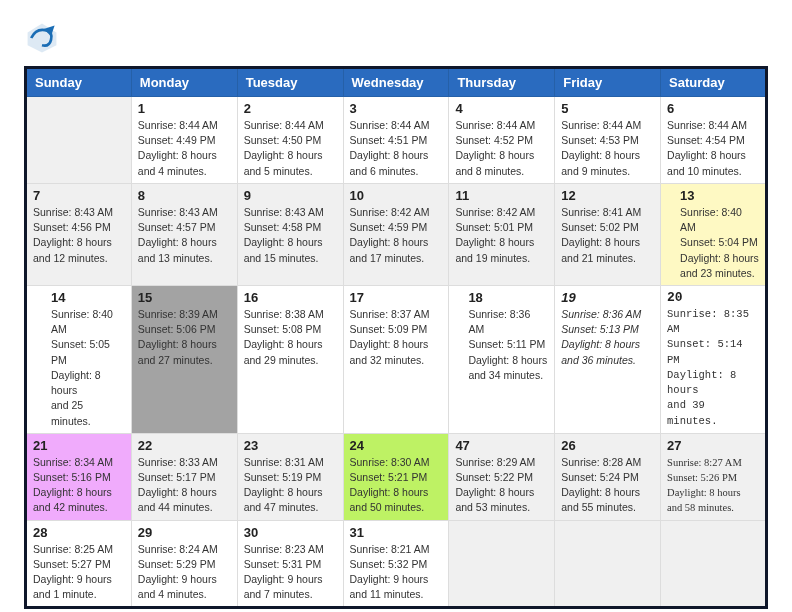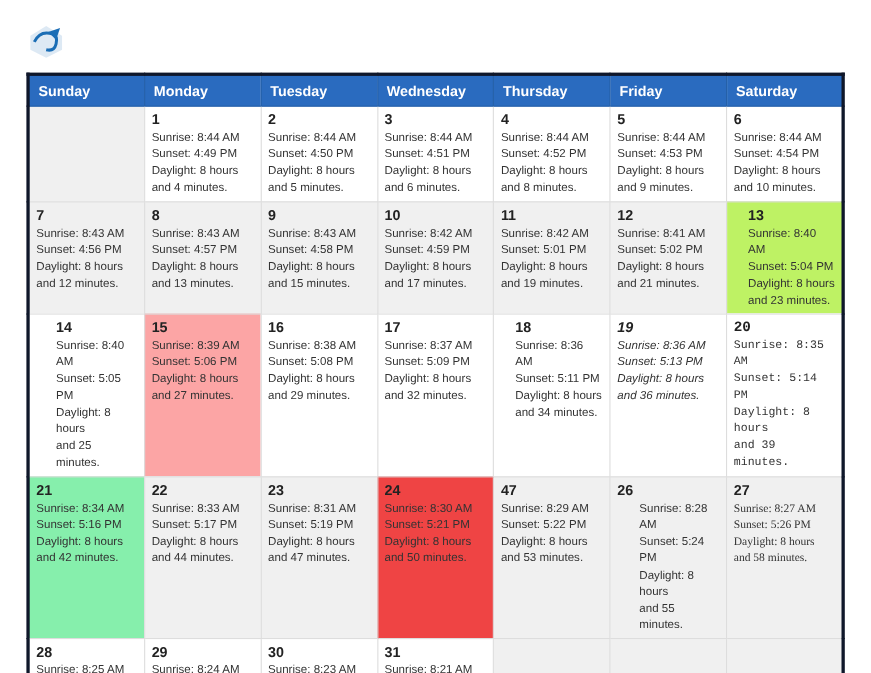--- a/index.html
+++ b/index.html
@@ -206,37 +206,37 @@
 Daylight: 8 hours
 and 19 minutes.</div>
         </td>
         <td style="background: rgb(240, 240, 240);">
           <div class="day-num">12</div>
           <div class="day-info" style="white-space: pre-line;">Sunrise: 8:41 AM
 Sunset: 5:02 PM
 Daylight: 8 hours
 and 21 minutes.</div>
         </td>
-        <td style="background: #bef264; padding-left: 19px;">
+        <td style="background: #fef9c3; padding-left: 19px;">
           <div class="day-num">13</div>
           <div class="day-info" style="white-space: pre-line;">Sunrise: 8:40 AM
 Sunset: 5:04 PM
 Daylight: 8 hours
 and 23 minutes.</div>
         </td>
       </tr>
       <tr>
         <td style="background: rgb(255, 255, 255); padding-left: 24px;">
           <div class="day-num">14</div>
           <div class="day-info" style="white-space: pre-line;">Sunrise: 8:40 AM
 Sunset: 5:05 PM
 Daylight: 8 hours
 and 25 minutes.</div>
         </td>
-        <td style="background: #fca5a5; margin-top: 38px;">
+        <td style="background: #a3a3a3; margin-top: 38px;">
           <div class="day-num">15</div>
           <div class="day-info" style="white-space: pre-line;">Sunrise: 8:39 AM
 Sunset: 5:06 PM
 Daylight: 8 hours
 and 27 minutes.</div>
         </td>
         <td style="background: rgb(255, 255, 255);">
           <div class="day-num">16</div>
           <div class="day-info" style="white-space: pre-line;">Sunrise: 8:38 AM
 Sunset: 5:08 PM
@@ -266,58 +266,58 @@
         </td>
         <td style="background: rgb(255, 255, 255); font-family: Liberation Mono, monospace;">
           <div class="day-num">20</div>
           <div class="day-info" style="white-space: pre-line;">Sunrise: 8:35 AM
 Sunset: 5:14 PM
 Daylight: 8 hours
 and 39 minutes.</div>
         </td>
       </tr>
       <tr>
-        <td style="background: #86efac; margin-left: 12px;">
+        <td style="background: #f0abfc; margin-left: 12px;">
           <div class="day-num">21</div>
           <div class="day-info" style="white-space: pre-line;">Sunrise: 8:34 AM
 Sunset: 5:16 PM
 Daylight: 8 hours
 and 42 minutes.</div>
         </td>
         <td style="background: rgb(240, 240, 240);">
           <div class="day-num">22</div>
           <div class="day-info" style="white-space: pre-line;">Sunrise: 8:33 AM
 Sunset: 5:17 PM
 Daylight: 8 hours
 and 44 minutes.</div>
         </td>
         <td style="background: rgb(240, 240, 240);">
           <div class="day-num">23</div>
           <div class="day-info" style="white-space: pre-line;">Sunrise: 8:31 AM
 Sunset: 5:19 PM
 Daylight: 8 hours
 and 47 minutes.</div>
         </td>
-        <td style="background: #ef4444;">
+        <td style="background: #bef264;">
           <div class="day-num">24</div>
           <div class="day-info" style="white-space: pre-line;">Sunrise: 8:30 AM
 Sunset: 5:21 PM
 Daylight: 8 hours
 and 50 minutes.</div>
         </td>
         <td style="background: rgb(240, 240, 240);">
           <div class="day-num">47</div>
           <div class="day-info" style="white-space: pre-line;">Sunrise: 8:29 AM
 Sunset: 5:22 PM
 Daylight: 8 hours
 and 53 minutes.</div>
         </td>
         <td style="background: rgb(240, 240, 240);">
           <div class="day-num">26</div>
-          <div class="day-info" style="white-space: pre-line; margin-left: 20px;">Sunrise: 8:28 AM
+          <div class="day-info" style="white-space: pre-line;">Sunrise: 8:28 AM
 Sunset: 5:24 PM
 Daylight: 8 hours
 and 55 minutes.</div>
         </td>
         <td style="background: rgb(240, 240, 240);">
           <div class="day-num">27</div>
           <div class="day-info" style="white-space: pre-line; font-family: Liberation Serif, serif;">Sunrise: 8:27 AM
 Sunset: 5:26 PM
 Daylight: 8 hours
 and 58 minutes.</div>

